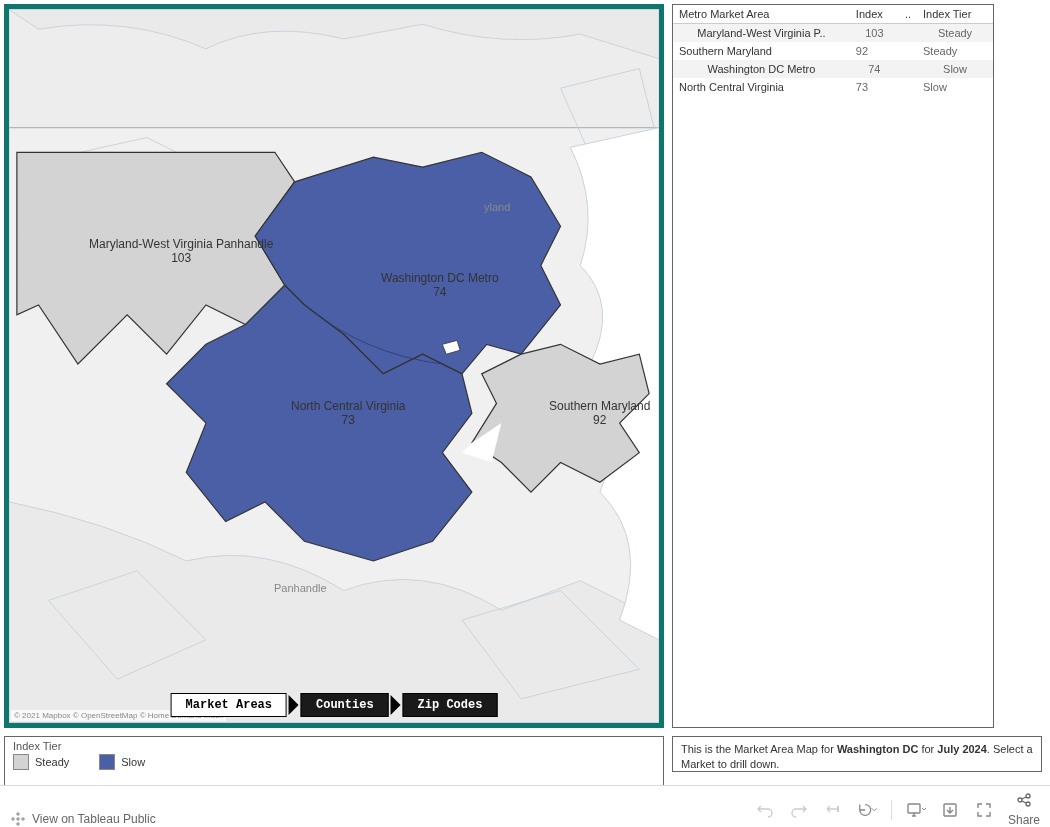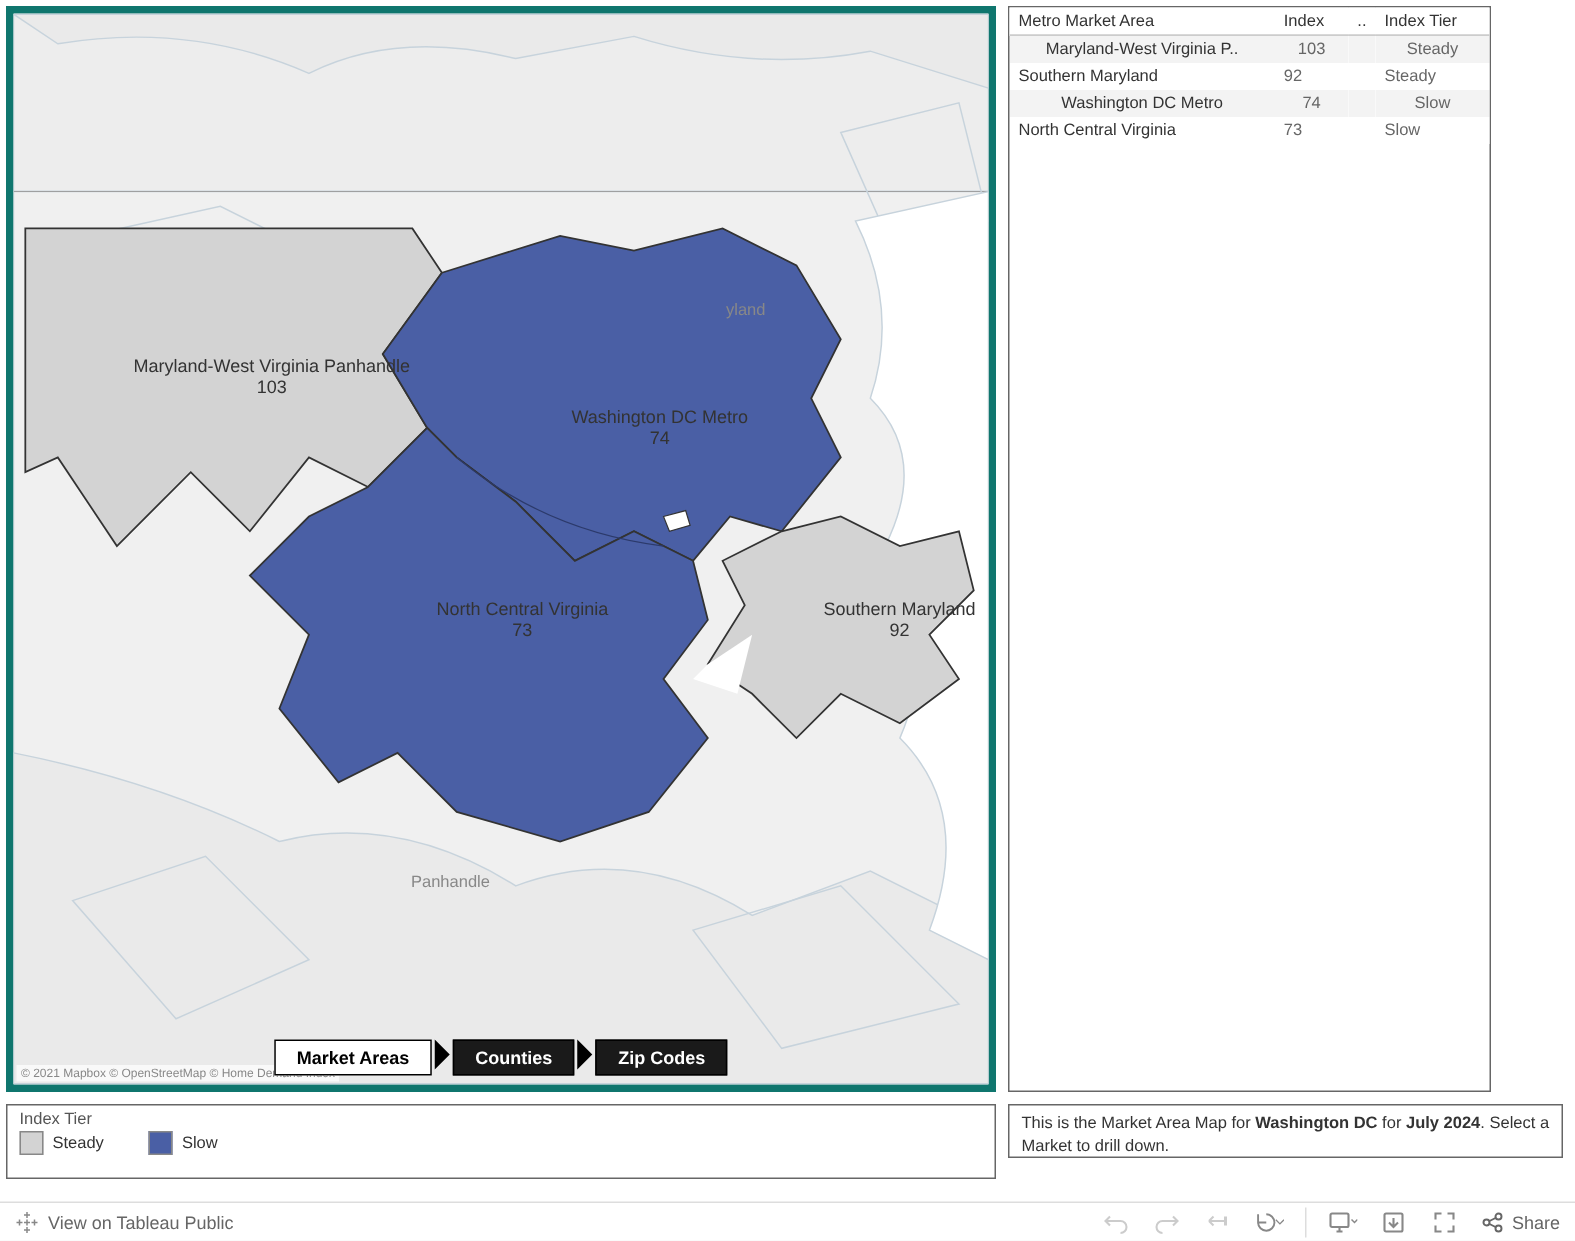--- a/index.html
+++ b/index.html
@@ -39,21 +39,23 @@
     color: #888;
     background: rgba(255,255,255,0.7);
     padding: 1px 3px;
   }
   .drill-tabs {
     position: absolute;
     bottom: 6px;
     left: 50%;
     transform: translateX(-50%);
     display: flex;
+    align-items: center;
     gap: 0;
+    font-family: Liberation Mono, monospace;
   }
   .drill-tab {
     padding: 4px 14px;
     font-size: 12px;
     font-weight: bold;
     border: 1px solid #000;
     cursor: pointer;
     white-space: nowrap;
   }
   .drill-tab.active {
@@ -143,36 +145,36 @@
     font-size: 11px;
     color: #333;
     line-height: 1.4;
   }
 
   .toolbar {
     position: absolute;
     bottom: 0;
     left: 0;
     width: 100%;
-    height: 26px;
+    height: 42px;
     border-top: 1px solid #ddd;
     display: flex;
-    align-items: center;
+    align-items: flex-end;
     padding: 0 10px;
     background: #fff;
     color: #666;
     font-size: 12px;
   }
   .toolbar-left { display: flex; align-items: center; gap: 6px; cursor: pointer; }
   .toolbar-spacer { flex: 1; }
   .toolbar-icons { display: flex; align-items: center; gap: 14px; }
   .toolbar-icons .ico { width: 20px; height: 20px; display:flex; align-items:center; justify-content:center; cursor: pointer; color: #888; }
   .toolbar-icons .ico.disabled { color: #ccc; cursor: default; }
   .toolbar-icons .divider { width: 1px; height: 20px; background: #ddd; }
-  .share-btn { display: flex; align-items: center; gap: 5px; cursor: pointer; color: #666;}
+  .share-btn { display: flex; align-items: center; gap: 5px; cursor: pointer; color: #666; flex-direction: column;}
 </style>
 </head>
 <body>
 
 <div class="main-container">
 
   <div class="map-panel">
     <svg class="map-svg" viewBox="0 0 660 724">
 
       <rect x="0" y="0" width="660" height="724" fill="#f2f2f2"></rect>

